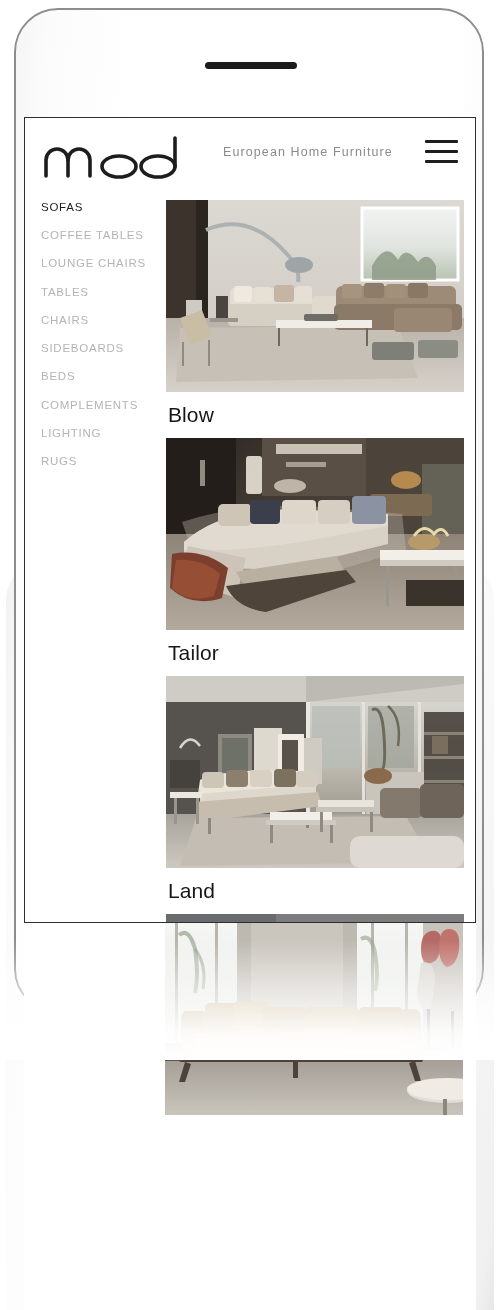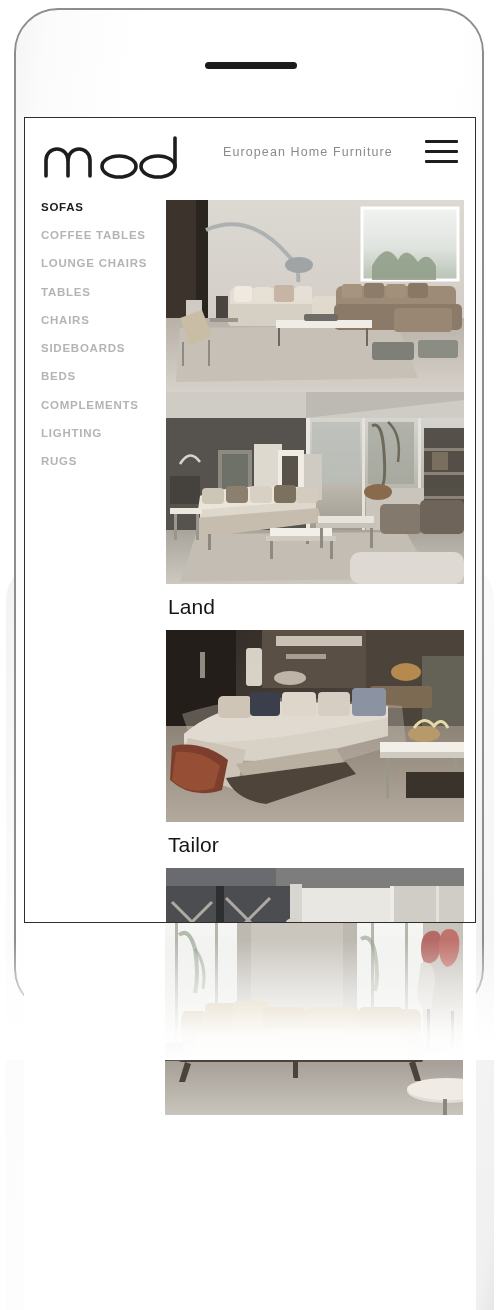--- a/index.html
+++ b/index.html
@@ -84,21 +84,21 @@
   }
   .hamburger i{display:block;height:3.4px;background:#1d1d1d;border-radius:1px;}
 
   
   .site-main{position:absolute;left:0;top:72px;width:450px;}
   .sidebar{
     position:absolute;left:16px;top:10px;width:125px;
   }
   .nav-item{
     display:block;font-size:11.5px;letter-spacing:.75px;line-height:1.28;
-    color:#b4b4b4;font-weight:700;margin-bottom:13.5px;cursor:pointer;
+    color:#b4b4b4;font-weight:400;margin-bottom:13.5px;cursor:pointer;
     text-transform:uppercase;
   }
   .nav-item.is-active{color:#1c1c1c;}
 
   .product-col{position:absolute;left:141px;top:10px;width:300px;}
   .product-card{margin-bottom:0;}
   .product-photo{
     width:298px;height:192px;display:block;position:relative;overflow:hidden;
     background:#cfcac4;
   }
@@ -217,20 +217,73 @@
               <rect x="138" y="114" width="34" height="7" rx="2" fill="#6f6b66"></rect>
               <rect x="206" y="142" width="42" height="18" rx="3" fill="#7e7f76"></rect>
               <rect x="252" y="140" width="40" height="18" rx="3" fill="#8b8c83"></rect>
               <path d="M14 118 l22 -8 l10 26 l-22 10z" fill="#c9bda6"></path>
               <rect x="16" y="142" width="2" height="24" fill="#8e8a84"></rect>
               <rect x="42" y="140" width="2" height="26" fill="#8e8a84"></rect>
               <rect x="50" y="96" width="12" height="26" fill="#4a4541"></rect>
               <rect x="44" y="118" width="28" height="4" fill="#9a948c"></rect>
             </svg>
           </div>
+          <div class="product-name">Blow</div>
+        </div>
+
+        <div class="product-card">
+          <div class="product-photo">
+            <svg viewBox="0 0 298 192" preserveAspectRatio="none">
+              <defs>
+                <linearGradient id="t-bg" x1="0" y1="0" x2="1" y2="1">
+                  <stop offset="0" stop-color="#2e2722"></stop>
+                    <stop offset=".5" stop-color="#4a423a"></stop>
+                  <stop offset="1" stop-color="#6c6258"></stop>
+                </linearGradient>
+                <linearGradient id="t-floor" x1="0" y1="0" x2="0" y2="1">
+                  <stop offset="0" stop-color="#8d8377"></stop>
+                    <stop offset="1" stop-color="#b3a99c"></stop>
+                </linearGradient>
+              </defs>
+              <rect width="298" height="192" fill="url(#t-bg)"></rect>
+              <rect x="0" y="0" width="70" height="130" fill="#241e1a"></rect>
+              <rect x="96" y="0" width="116" height="58" fill="#594f45"></rect>
+              <rect x="110" y="6" width="86" height="10" fill="#efe7d8" opacity=".75"></rect>
+              <rect x="120" y="24" width="40" height="5" fill="#e8dfcf" opacity=".55"></rect>
+              <rect x="200" y="0" width="98" height="96" fill="#4c443b"></rect>
+              <rect x="256" y="26" width="42" height="70" fill="#6f6e62" opacity=".7"></rect>
+              <rect x="80" y="18" width="16" height="38" rx="3" fill="#f3ede0" opacity=".85"></rect>
+              <rect x="34" y="22" width="5" height="26" fill="#d9d2c4" opacity=".6"></rect>
+              <ellipse cx="124" cy="48" rx="16" ry="7" fill="#e9e1d2" opacity=".7"></ellipse>
+              <ellipse cx="240" cy="42" rx="15" ry="9" fill="#d9a257" opacity=".75"></ellipse>
+              <rect x="204" y="56" width="62" height="22" rx="3" fill="#7d6a52"></rect>
+              <rect x="0" y="96" width="298" height="96" fill="url(#t-floor)"></rect>
+              <path d="M16 84 q66 -22 150 -14 l70 6 l4 36 l-88 26 l-120 -8z" fill="#cfc7bb" opacity=".35"></path>
+              <path d="M18 104 q40 -36 120 -32 l84 4 l0 30 l-90 22 q-60 8 -114 -6z" fill="#d8d1c6"></path>
+              <path d="M18 104 q40 -36 120 -32 l84 4 l0 12 l-88 16 q-62 10 -116 8z" fill="#e1dad0"></path>
+              <rect x="52" y="66" width="34" height="22" rx="5" fill="#cec5b6"></rect>
+              <rect x="84" y="62" width="30" height="24" rx="4" fill="#3b3f4b"></rect>
+              <rect x="116" y="62" width="34" height="24" rx="4" fill="#ded6cb"></rect>
+              <rect x="152" y="62" width="32" height="24" rx="4" fill="#d6cec2"></rect>
+              <rect x="186" y="58" width="34" height="28" rx="4" fill="#8b93a3"></rect>
+              <path d="M22 108 q-8 22 8 38 l40 14 l10 -40z" fill="#cdc4b7"></path>
+              <path d="M70 134 l100 -16 l8 14 l-92 28z" fill="#b9b0a2"></path>
+              <path d="M60 148 q10 22 40 26 l90 -30 l-10 -12z" fill="#4e443a"></path>
+              <path d="M6 116 q30 -6 56 14 l-6 30 q-30 10 -52 -10z" fill="#7c3f2e"></path>
+              <path d="M10 122 q26 -2 44 14 l-6 22 q-26 8 -42 -8z" fill="#9c5437" opacity=".8"></path>
+              <rect x="214" y="112" width="84" height="10" fill="#f2efe9"></rect>
+              <rect x="214" y="122" width="84" height="6" fill="#cfcac2"></rect>
+              <rect x="220" y="128" width="3" height="40" fill="#9a958d"></rect>
+              <rect x="288" y="128" width="3" height="40" fill="#9a958d"></rect>
+              <rect x="240" y="142" width="58" height="26" fill="#3a332c"></rect>
+              <ellipse cx="258" cy="104" rx="16" ry="8" fill="#b89a6a"></ellipse>
+              <path d="M248 98 q10 -14 20 -2 q8 -10 14 2" fill="none" stroke="#e8d9a8" stroke-width="3"></path>
+            </svg>
+          </div>
+          <div class="product-name">Tailor</div>
         </div>
 
         <div class="product-card">
           <div class="product-photo">
             <svg viewBox="0 0 298 192" preserveAspectRatio="none">
               <defs>
                 <linearGradient id="l-out" x1="0" y1="0" x2="0" y2="1">
                   <stop offset="0" stop-color="#d6d4cf"></stop>
                     <stop offset=".6" stop-color="#bcb8ae"></stop>
                   <stop offset="1" stop-color="#9f9a90"></stop>
@@ -289,72 +342,20 @@
               <rect x="152" y="124" width="56" height="7" fill="#e8e4dc"></rect>
               <rect x="150" y="131" width="60" height="5" fill="#c8c3ba"></rect>
               <rect x="154" y="136" width="3" height="20" fill="#8f8a82"></rect>
               <rect x="204" y="136" width="3" height="20" fill="#8f8a82"></rect>
               <rect x="214" y="112" width="42" height="30" rx="5" fill="#837a6d"></rect>
               <rect x="254" y="108" width="44" height="34" rx="5" fill="#6e6459"></rect>
               <rect x="184" y="160" width="114" height="32" rx="10" fill="#dedad3"></rect>
             </svg>
           </div>
           <div class="product-name">Land</div>
-        </div>
-
-        <div class="product-card">
-          <div class="product-photo">
-            <svg viewBox="0 0 298 192" preserveAspectRatio="none">
-              <defs>
-                <linearGradient id="t-bg" x1="0" y1="0" x2="1" y2="1">
-                  <stop offset="0" stop-color="#2e2722"></stop>
-                    <stop offset=".5" stop-color="#4a423a"></stop>
-                  <stop offset="1" stop-color="#6c6258"></stop>
-                </linearGradient>
-                <linearGradient id="t-floor" x1="0" y1="0" x2="0" y2="1">
-                  <stop offset="0" stop-color="#8d8377"></stop>
-                    <stop offset="1" stop-color="#b3a99c"></stop>
-                </linearGradient>
-              </defs>
-              <rect width="298" height="192" fill="url(#t-bg)"></rect>
-              <rect x="0" y="0" width="70" height="130" fill="#241e1a"></rect>
-              <rect x="96" y="0" width="116" height="58" fill="#594f45"></rect>
-              <rect x="110" y="6" width="86" height="10" fill="#efe7d8" opacity=".75"></rect>
-              <rect x="120" y="24" width="40" height="5" fill="#e8dfcf" opacity=".55"></rect>
-              <rect x="200" y="0" width="98" height="96" fill="#4c443b"></rect>
-              <rect x="256" y="26" width="42" height="70" fill="#6f6e62" opacity=".7"></rect>
-              <rect x="80" y="18" width="16" height="38" rx="3" fill="#f3ede0" opacity=".85"></rect>
-              <rect x="34" y="22" width="5" height="26" fill="#d9d2c4" opacity=".6"></rect>
-              <ellipse cx="124" cy="48" rx="16" ry="7" fill="#e9e1d2" opacity=".7"></ellipse>
-              <ellipse cx="240" cy="42" rx="15" ry="9" fill="#d9a257" opacity=".75"></ellipse>
-              <rect x="204" y="56" width="62" height="22" rx="3" fill="#7d6a52"></rect>
-              <rect x="0" y="96" width="298" height="96" fill="url(#t-floor)"></rect>
-              <path d="M16 84 q66 -22 150 -14 l70 6 l4 36 l-88 26 l-120 -8z" fill="#cfc7bb" opacity=".35"></path>
-              <path d="M18 104 q40 -36 120 -32 l84 4 l0 30 l-90 22 q-60 8 -114 -6z" fill="#d8d1c6"></path>
-              <path d="M18 104 q40 -36 120 -32 l84 4 l0 12 l-88 16 q-62 10 -116 8z" fill="#e1dad0"></path>
-              <rect x="52" y="66" width="34" height="22" rx="5" fill="#cec5b6"></rect>
-              <rect x="84" y="62" width="30" height="24" rx="4" fill="#3b3f4b"></rect>
-              <rect x="116" y="62" width="34" height="24" rx="4" fill="#ded6cb"></rect>
-              <rect x="152" y="62" width="32" height="24" rx="4" fill="#d6cec2"></rect>
-              <rect x="186" y="58" width="34" height="28" rx="4" fill="#8b93a3"></rect>
-              <path d="M22 108 q-8 22 8 38 l40 14 l10 -40z" fill="#cdc4b7"></path>
-              <path d="M70 134 l100 -16 l8 14 l-92 28z" fill="#b9b0a2"></path>
-              <path d="M60 148 q10 22 40 26 l90 -30 l-10 -12z" fill="#4e443a"></path>
-              <path d="M6 116 q30 -6 56 14 l-6 30 q-30 10 -52 -10z" fill="#7c3f2e"></path>
-              <path d="M10 122 q26 -2 44 14 l-6 22 q-26 8 -42 -8z" fill="#9c5437" opacity=".8"></path>
-              <rect x="214" y="112" width="84" height="10" fill="#f2efe9"></rect>
-              <rect x="214" y="122" width="84" height="6" fill="#cfcac2"></rect>
-              <rect x="220" y="128" width="3" height="40" fill="#9a958d"></rect>
-              <rect x="288" y="128" width="3" height="40" fill="#9a958d"></rect>
-              <rect x="240" y="142" width="58" height="26" fill="#3a332c"></rect>
-              <ellipse cx="258" cy="104" rx="16" ry="8" fill="#b89a6a"></ellipse>
-              <path d="M248 98 q10 -14 20 -2 q8 -10 14 2" fill="none" stroke="#e8d9a8" stroke-width="3"></path>
-            </svg>
-          </div>
-          <div class="product-name">Tailor</div>
         </div>
 
         <div class="product-card">
           <div class="product-photo">
             <svg viewBox="0 0 298 192" preserveAspectRatio="none">
               <defs>
                 <linearGradient id="p-bg" x1="0" y1="0" x2="1" y2="0">
                   <stop offset="0" stop-color="#55565a"></stop>
                     <stop offset=".45" stop-color="#8b8c8e"></stop>
                   <stop offset="1" stop-color="#cfd0ce"></stop>

